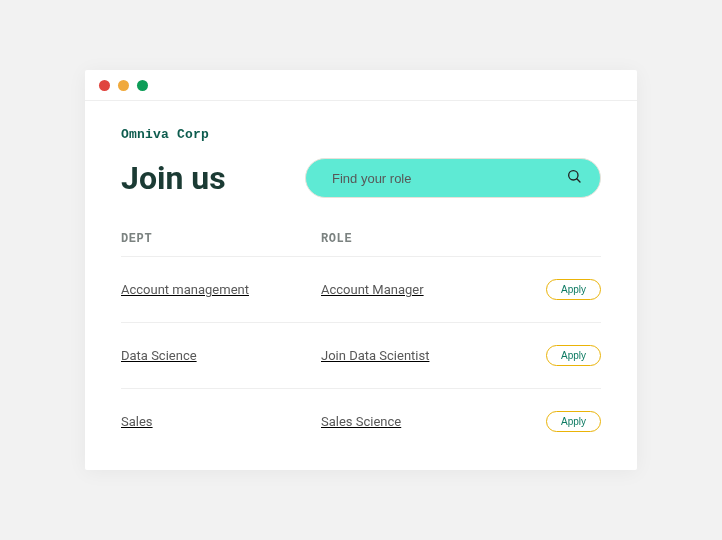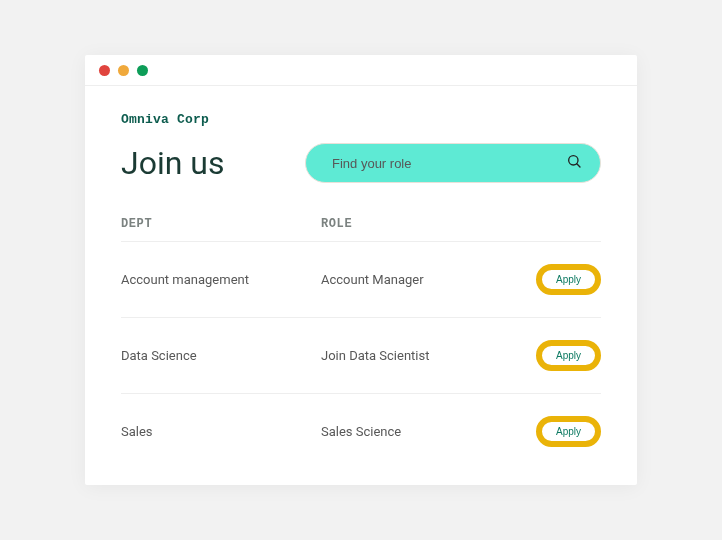--- a/index.html
+++ b/index.html
@@ -41,21 +41,21 @@
     }
     .header-row {
       display: flex;
       align-items: center;
       justify-content: space-between;
       margin-top: 16px;
       gap: 24px;
     }
     .heading {
       font-size: 32px;
-      font-weight: 400;
+      font-weight: 700;
       color: #1b3b34;
     }
     .search {
       flex: 0 0 296px;
       height: 40px;
       border: 1px solid #e8e1d9;
       background: #5eead4;
       border-radius: 999px;
       display: flex;
       align-items: center;
@@ -84,29 +84,30 @@
       letter-spacing: 0.6px;
       color: #7b8280;
       text-transform: uppercase;
       padding-bottom: 10px;
       font-family: Liberation Mono, monospace;
     }
     .th-row { border-bottom: 1px solid #eee; }
     .tr {
       padding: 22px 0;
       border-bottom: 1px solid #eee;
+      text-decoration: underline;
     }
     .tr:last-child { border-bottom: none; padding-bottom: 4px; }
     .td {
       font-size: 13px;
       color: #585858;
     }
     .apply-cell { justify-self: end; }
     .apply-btn {
-      border: 6px solid #eab308;
+      border: 1px solid #eab308;
       background: #fff;
       color: #0d7a62;
       font-size: 10px;
       font-weight: 500;
       padding: 4px 14px;
       border-radius: 999px;
       cursor: pointer;
     }
   </style>
 </head>

